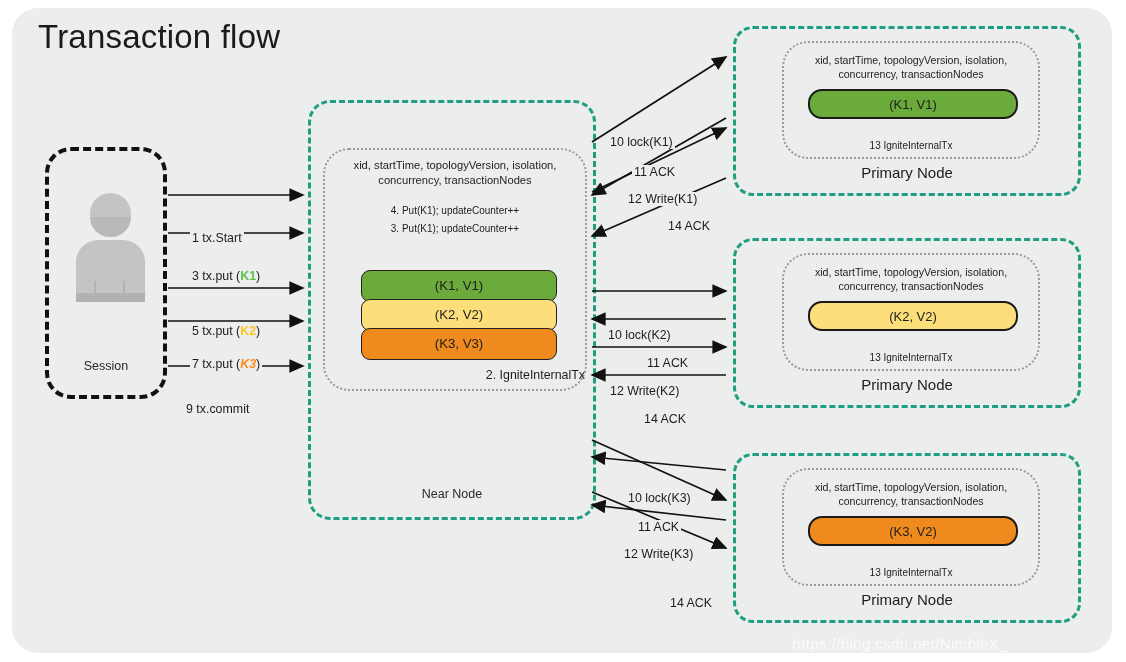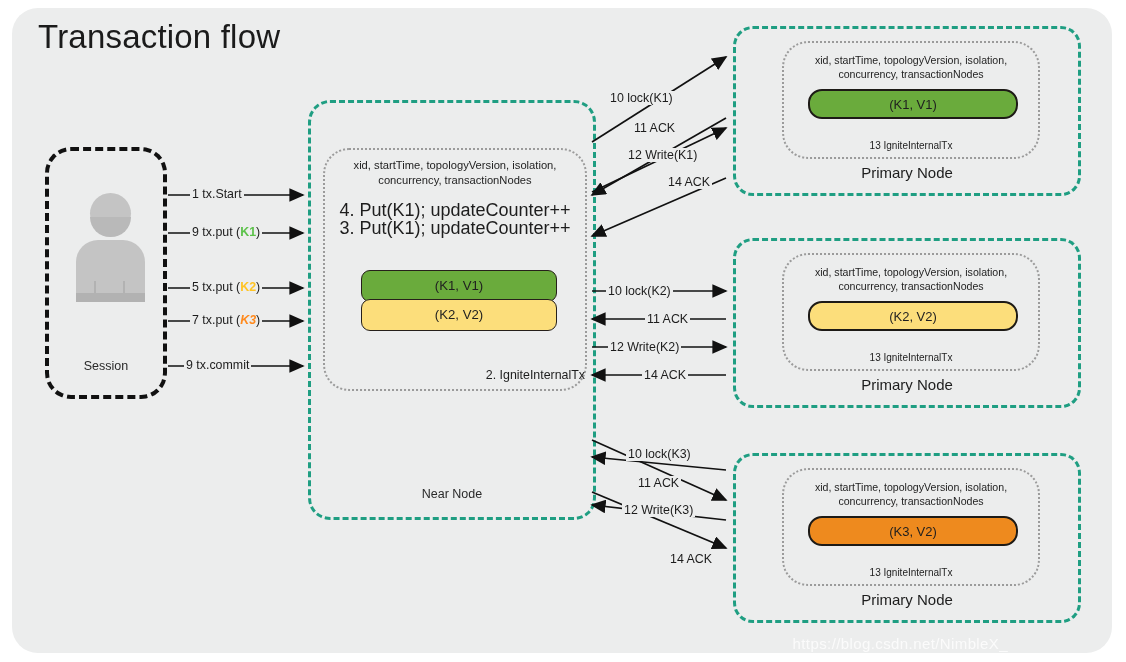--- a/index.html
+++ b/index.html
@@ -110,21 +110,21 @@
     text-align: center;
     font-size: 11.2px;
     line-height: 15px;
     color: #232323;
     padding: 0 6px;
   }
   .ops-text {
     position: absolute;
     left: 0; right: 0; top: 52px;
     text-align: center;
-    font-size: 18px;
+    font-size: 10px;
     line-height: 17.5px;
     color: #1d1d1d;
   }
   .kv-stack {
     position: absolute;
     left: 36px; top: 120px;
     width: 196px;
   }
   .kv {
     height: 32px;
@@ -203,20 +203,21 @@
     width: 1126px; height: 662px;
     pointer-events: none;
   }
   .alabel {
     position: absolute;
     font-size: 12.4px;
     color: #1c1c1c;
     white-space: nowrap;
     background: #eceded;
     padding: 0 2px;
+    margin-top: 44px;
   }
   .alabel .kcol { font-weight: bold; }
   .k1c { color: #5cc24a; }
   .k2c { color: #ffc425; }
   .k3c { color: #ff8a1e; font-style: italic; }
 
   #watermark {
     position: absolute;
     right: 16px; bottom: 10px;
     font-size: 15px;
@@ -248,20 +249,21 @@
   <div class="near-node">
     <div class="inner-dotted near-inner">
       <div class="meta-text">xid, startTime, topologyVersion, isolation, concurrency, transactionNodes</div>
       <div class="ops-text">
         <div>4. Put(K1); updateCounter++</div>
         <div>3. Put(K1); updateCounter++</div>
       </div>
       <div class="kv-stack">
         <div class="kv k1">(K1, V1)</div>
         <div class="kv k2">(K2, V2)</div>
+        <div class="kv k3">(K3, V3)</div>
       </div>
       <div class="near-tx-label">2. IgniteInternalTx</div>
     </div>
     <div class="near-node-label">Near Node</div>
   </div>
 
   <div class="primary-node" id="pn-0">
     <div class="inner-dotted pn-inner">
       <div class="pn-meta">xid, startTime, topologyVersion, isolation, concurrency, transactionNodes</div>
       <div class="pn-kv" style="background:#6aab3c">(K1, V1)</div>
@@ -314,21 +316,21 @@
 
       <line x1="592" y1="440" x2="726" y2="500"></line>
       <line x1="726" y1="470" x2="592" y2="457"></line>
       <line x1="592" y1="492" x2="726" y2="548"></line>
       <line x1="726" y1="520" x2="592" y2="505"></line>
     </g>
   </svg>
 
   <div class="alabel" style="left:190px; top:187px;">1 tx.Start</div>
 
-  <div class="alabel" style="left:190px; top:225px;"><span>9 tx.put (</span><span class="kcol k1c">K1</span><span>)</span></div>
+  <div class="alabel" style="left:190px; top:225px;"><span>3 tx.put (</span><span class="kcol k1c">K1</span><span>)</span></div>
 
   <div class="alabel" style="left:190px; top:280px;"><span>5 tx.put (</span><span class="kcol k2c">K2</span><span>)</span></div>
 
   <div class="alabel" style="left:190px; top:313px;"><span>7 tx.put (</span><span class="kcol k3c">K3</span><span>)</span></div>
 
   <div class="alabel" style="left:184px; top:358px;">9 tx.commit</div>
 
   <div class="alabel" style="left:608px; top:91px;">10 lock(K1)</div>
   <div class="alabel" style="left:632px; top:121px;">11 ACK</div>
   <div class="alabel" style="left:626px; top:148px;">12 Write(K1)</div>

